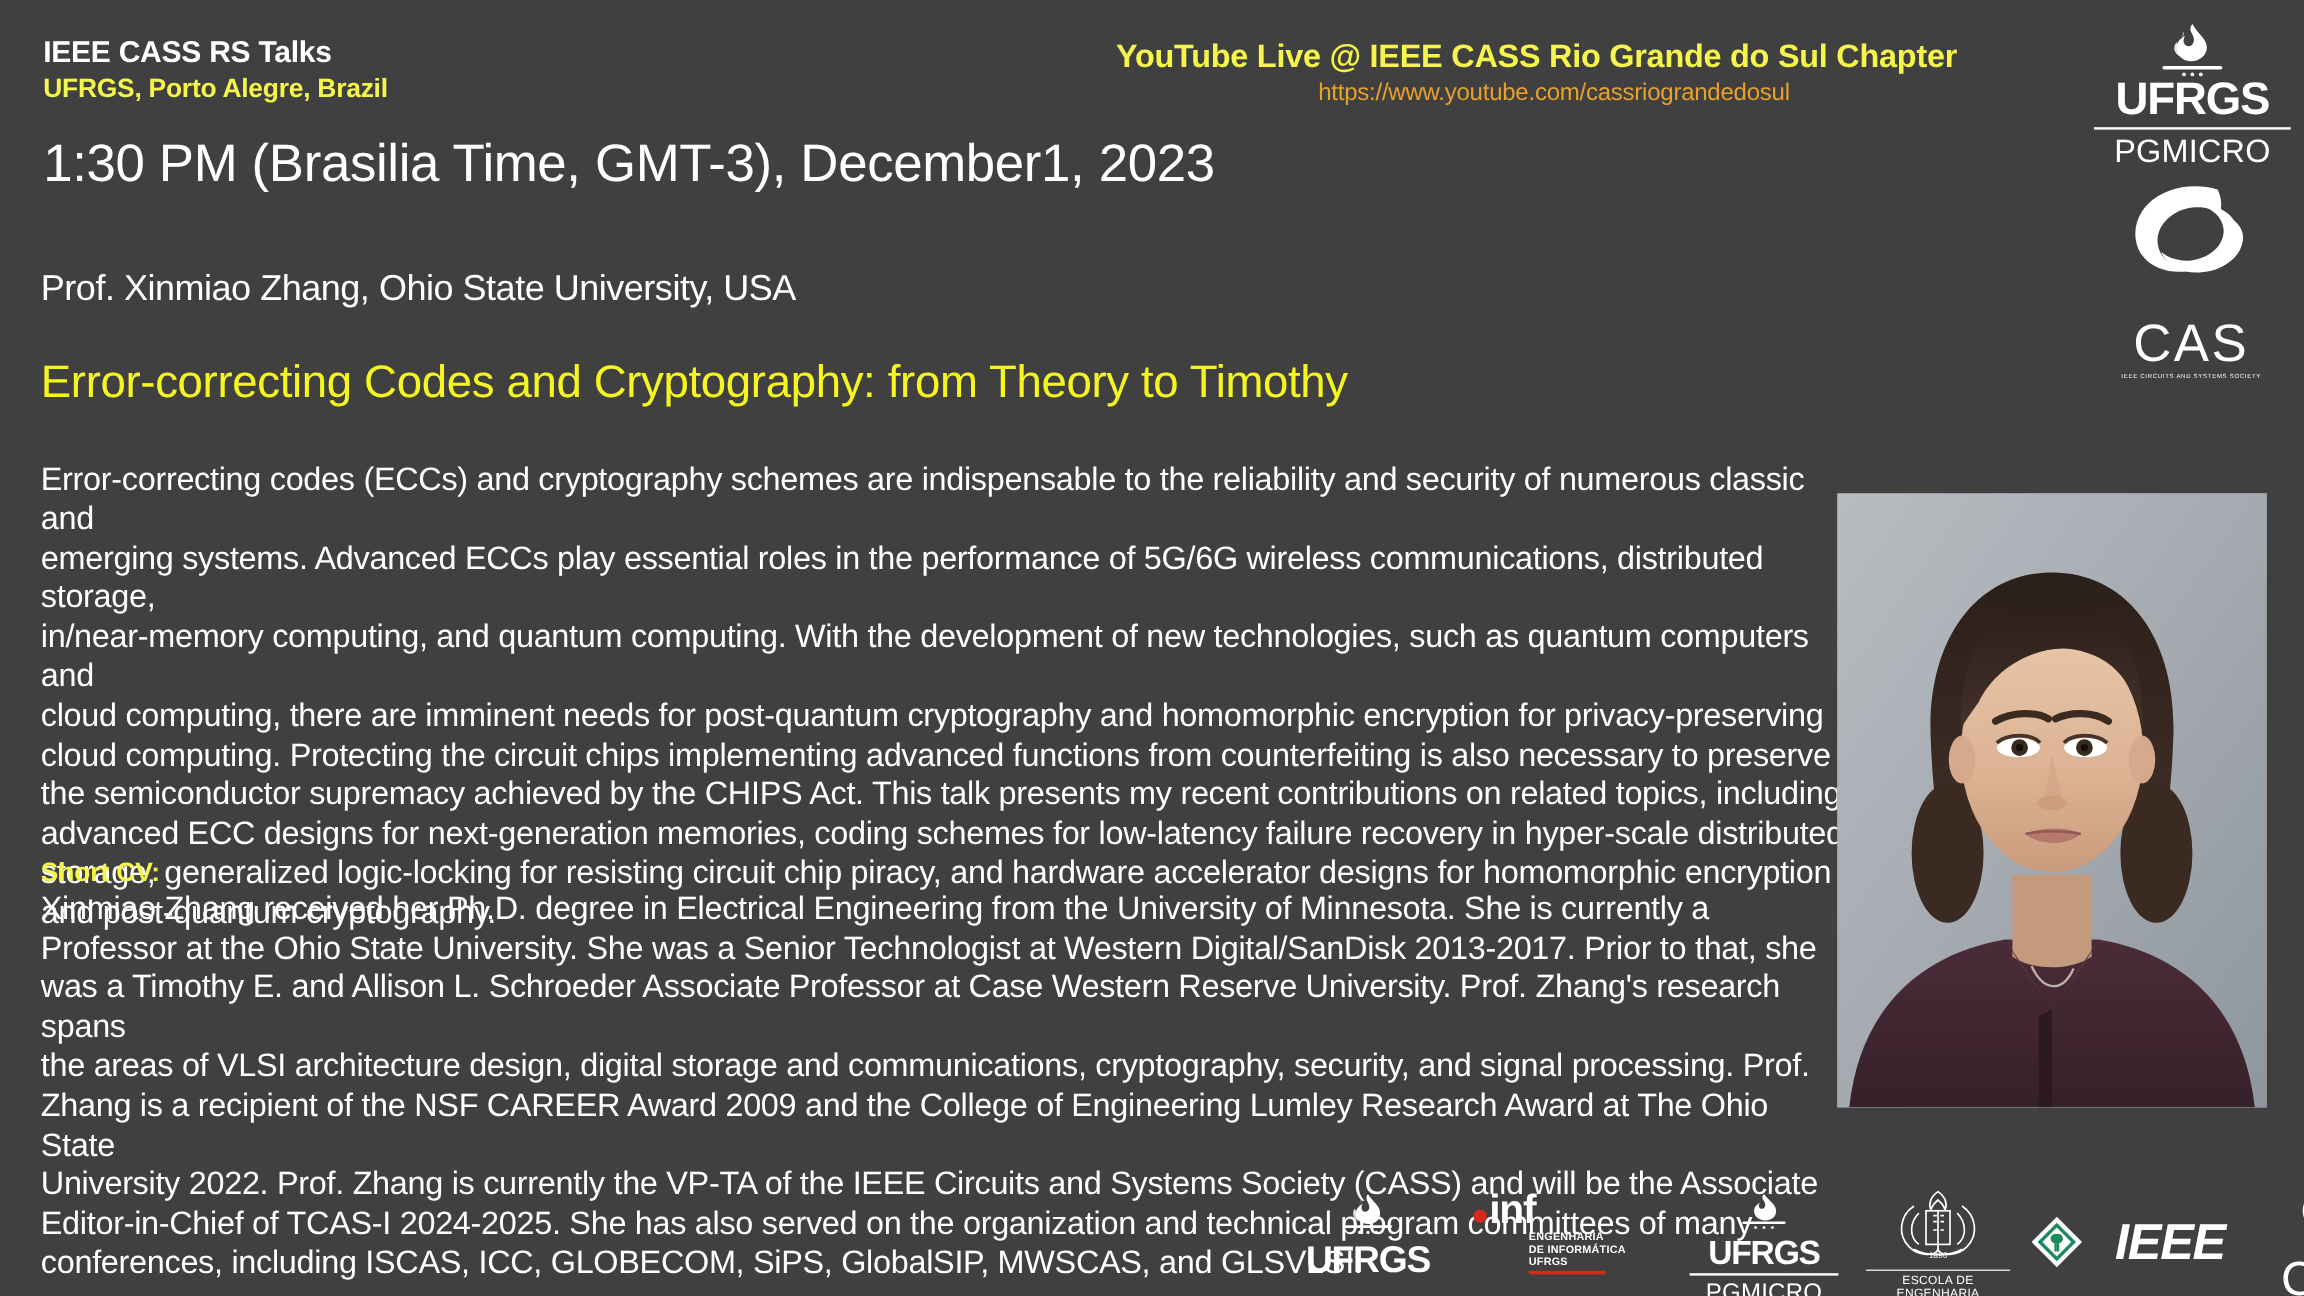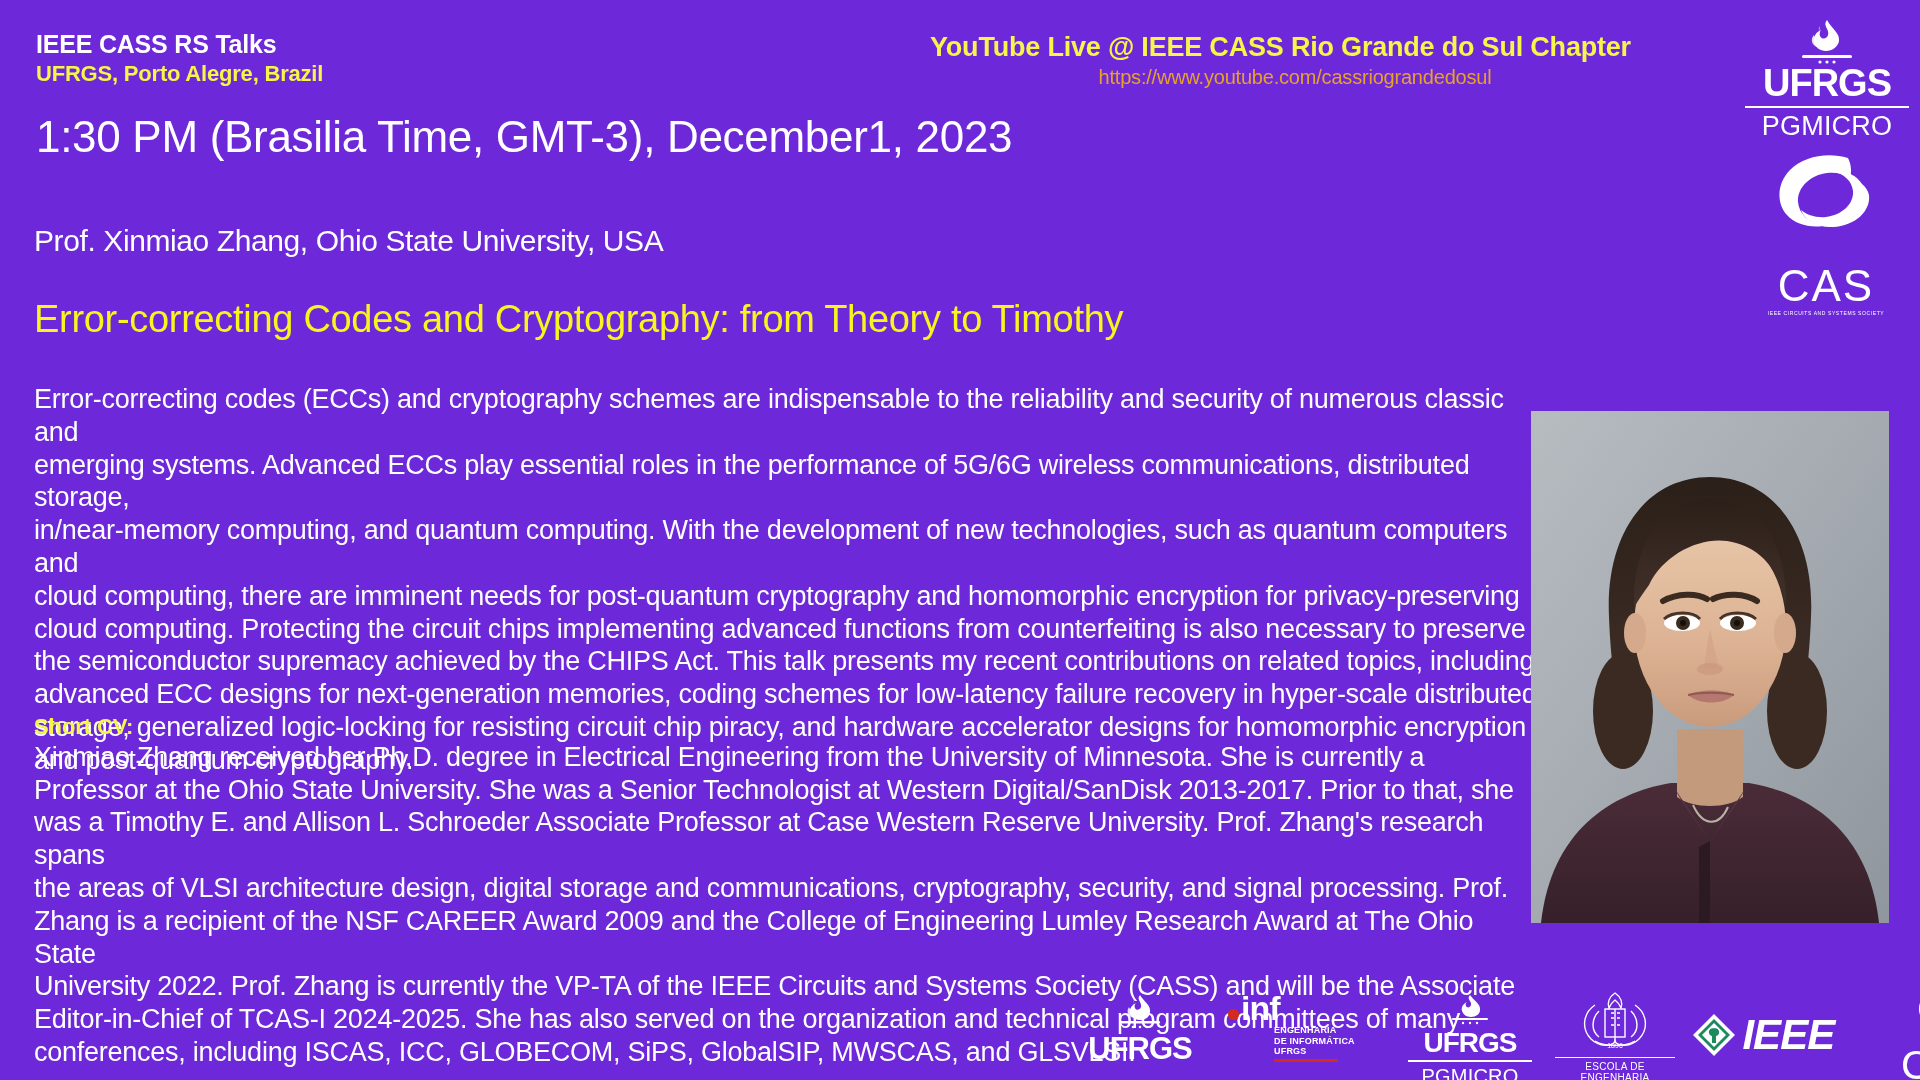--- a/index.html
+++ b/index.html
@@ -4,21 +4,21 @@
 <style>
   html, body {
     margin: 0;
     padding: 0;
     background: #1d8a5e;
   }
   #poster {
     position: relative;
     width: 1920px;
     height: 1080px;
-    background: #6d28d9;
+    background: #404040;
     overflow: hidden;
     font-family: "Liberation Sans", sans-serif;
     color: #ffffff;
   }
 
   
   .hdr-left {
     position: absolute;
     left: 36px;
     top: 28px;
@@ -411,21 +411,21 @@
     <div class="fl" id="logo-ieee">
       <svg width="48" height="48" viewBox="0 0 48 48" style="vertical-align:middle; display:inline-block;" aria-hidden="true">
         <g>
           <path d="M24 3 L45 24 L24 45 L3 24 Z" fill="#ffffff"></path>
           <path d="M24 8 L40 24 L24 40 L8 24 Z" fill="#1d8a5e"></path>
           <path d="M24 12 L36 24 L24 36 L12 24 Z" fill="#ffffff"></path>
           <path d="M19 20 a4 4 0 1 1 5 5 l0 7 l-2 0 l0 -7 a4 4 0 0 1 -3 -5 z" fill="#1d8a5e"></path>
           <path d="M29 20 a4 4 0 1 0 -5 5 l0 7 l2 0 l0 -7 a4 4 0 0 0 3 -5 z" fill="#1d8a5e"></path>
         </g>
       </svg>
-      <span class="ieee-word" style="vertical-align:middle; margin-left:0;">IEEE</span>
+      <span class="ieee-word" style="vertical-align:middle; margin-left:20px;">IEEE</span>
     </div>
 
     <div class="fl" id="logo-cas-bottom">
       <svg width="110" height="56" viewBox="0 0 180 100" aria-hidden="true">
         <g fill="#ffffff">
           <path d="M112 6c-20-6-44-2-58 12-13 13-14 33-3 45 8 9 22 13 36 11-14-3-24-12-25-24-1-14 12-27 29-29 9-1 17 1 23 5 2-7 1-14-2-20z"></path>
           <path d="M126 32c-6-9-17-14-29-13 11 3 19 10 20 20 1 13-11 24-27 26-10 1-19-2-25-7 4 11 17 18 32 17 22-1 38-16 36-32-1-4-3-8-7-11z"></path>
         </g>
       </svg>
       <div class="cas-word">CAS</div>

